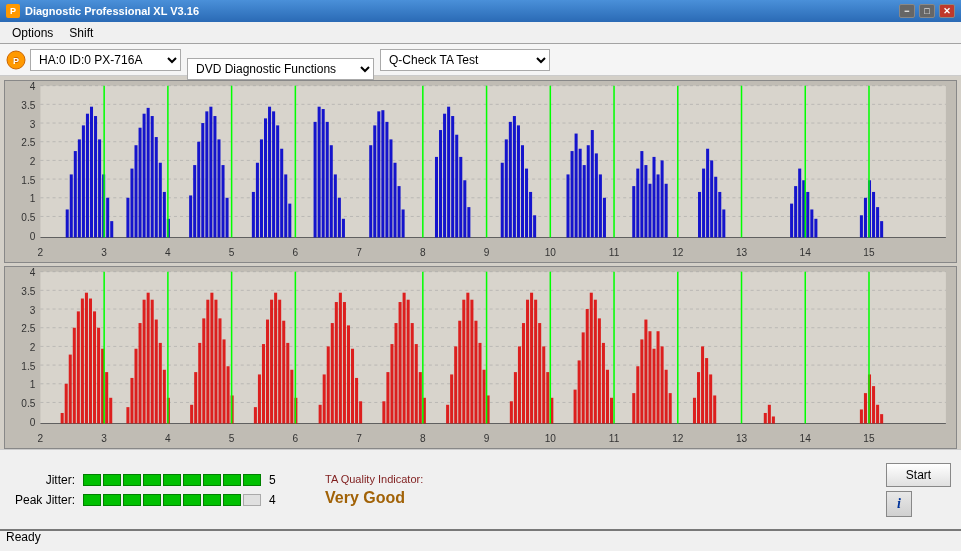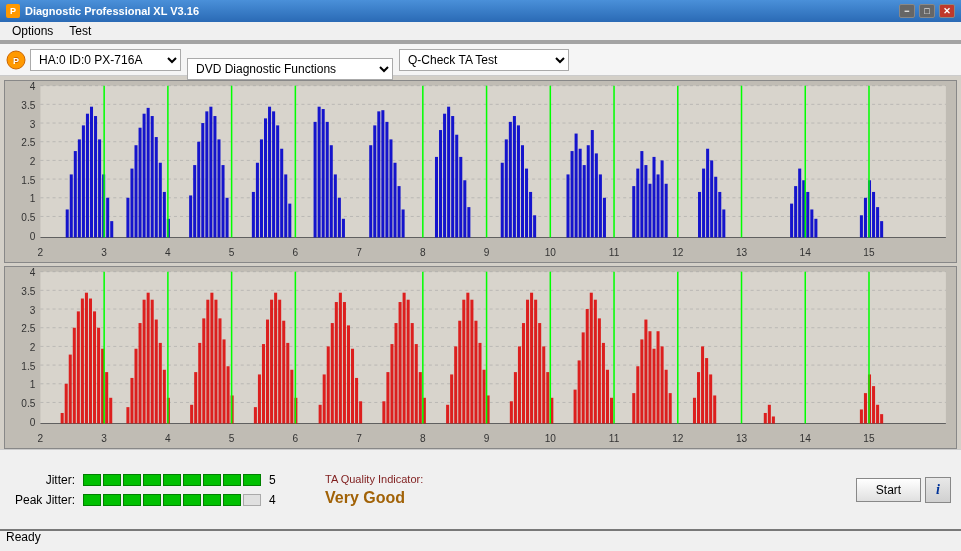--- a/index.html
+++ b/index.html
@@ -61,21 +61,21 @@
     }
     .title-btn.close { background: #c0392b; }
 
     
     #menu-bar {
       background: #f0f0f0;
       height: 22px;
       display: flex;
       align-items: center;
       padding: 0 4px;
-      border-bottom: 4px solid #a3a3a3;
+      border-bottom: 1px solid #a3a3a3;
     }
     .menu-item {
       padding: 2px 8px;
       font-size: 12px;
       cursor: pointer;
       color: #000;
     }
 
     
     #toolbar {
@@ -100,21 +100,21 @@
       justify-content: center;
     }
     select {
       height: 22px;
       font-size: 12px;
       border: 1px solid #aaa;
       background: white;
       padding: 0 4px;
     }
     #drive-select { width: 151px; }
-    #function-select { width: 206px; margin-top: 19px; }
+    #function-select { width: 187px; margin-top: 19px; }
     #test-select { width: 170px; }
 
     
     #main {
       background: #d4d0c8;
       display: flex;
       flex-direction: column;
       height: calc(551px - 22px - 22px - 32px - 22px);
     }
 
@@ -203,22 +203,21 @@
 
     #ta-quality-value {
       font-size: 16px;
       font-weight: bold;
       color: #a16207;
     }
 
     #start-section {
       margin-left: auto;
       display: flex;
-      flex-direction: row;
-      align-items: center;
+      flex-direction: column;
       gap: 4px;
     }
 
     #start-button {
       width: 65px;
       height: 24px;
       background: linear-gradient(to bottom, #ffffff, #e0e0e0);
       border: 1px solid #888;
       font-size: 12px;
       cursor: pointer;
@@ -272,21 +271,21 @@
   </div>
   <div id="title-bar-controls">
     <div class="title-btn">−</div>
     <div class="title-btn">□</div>
     <div class="title-btn close">✕</div>
   </div>
 </div>
 
 <div id="menu-bar">
   <div class="menu-item">Options</div>
-  <div class="menu-item">Test</div>
+  <div class="menu-item">Shift</div>
 </div>
 
 <div id="toolbar">
   <div class="drive-select-wrapper">
     <div class="drive-icon">
       <svg width="20" height="20" viewBox="0 0 20 20">
         <circle cx="10" cy="10" r="9" fill="#ff9900" stroke="#cc6600" stroke-width="1"></circle>
         <circle cx="10" cy="10" r="3" fill="#cc6600"></circle>
         <text x="10" y="14" text-anchor="middle" fill="white" font-size="9" font-weight="bold">P</text>
       </svg>

